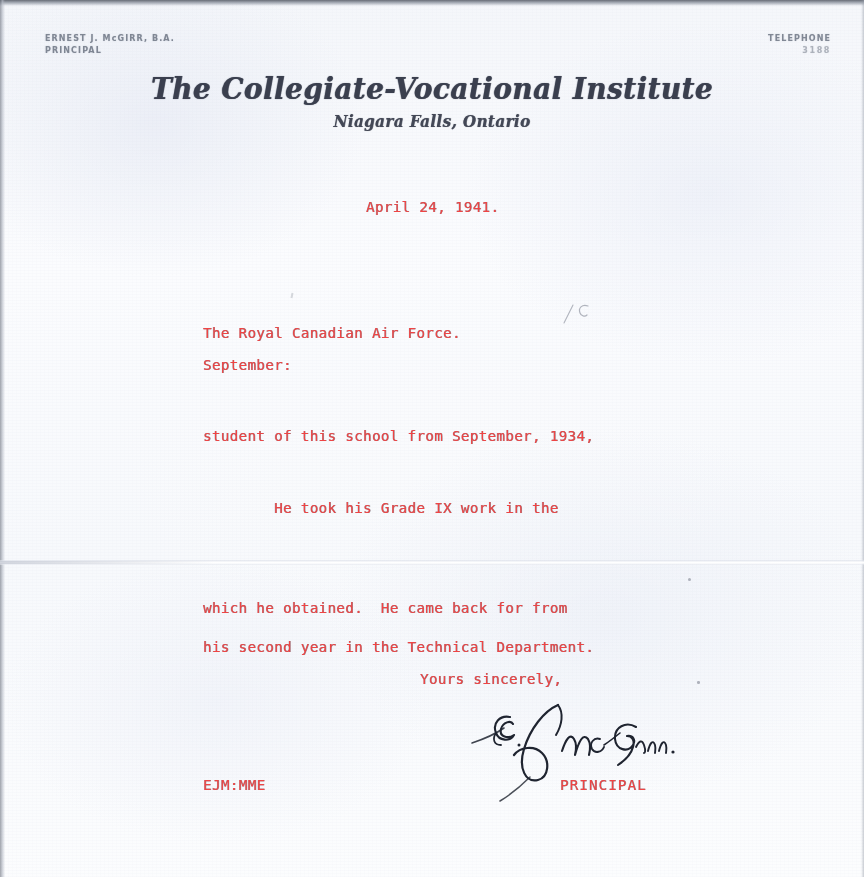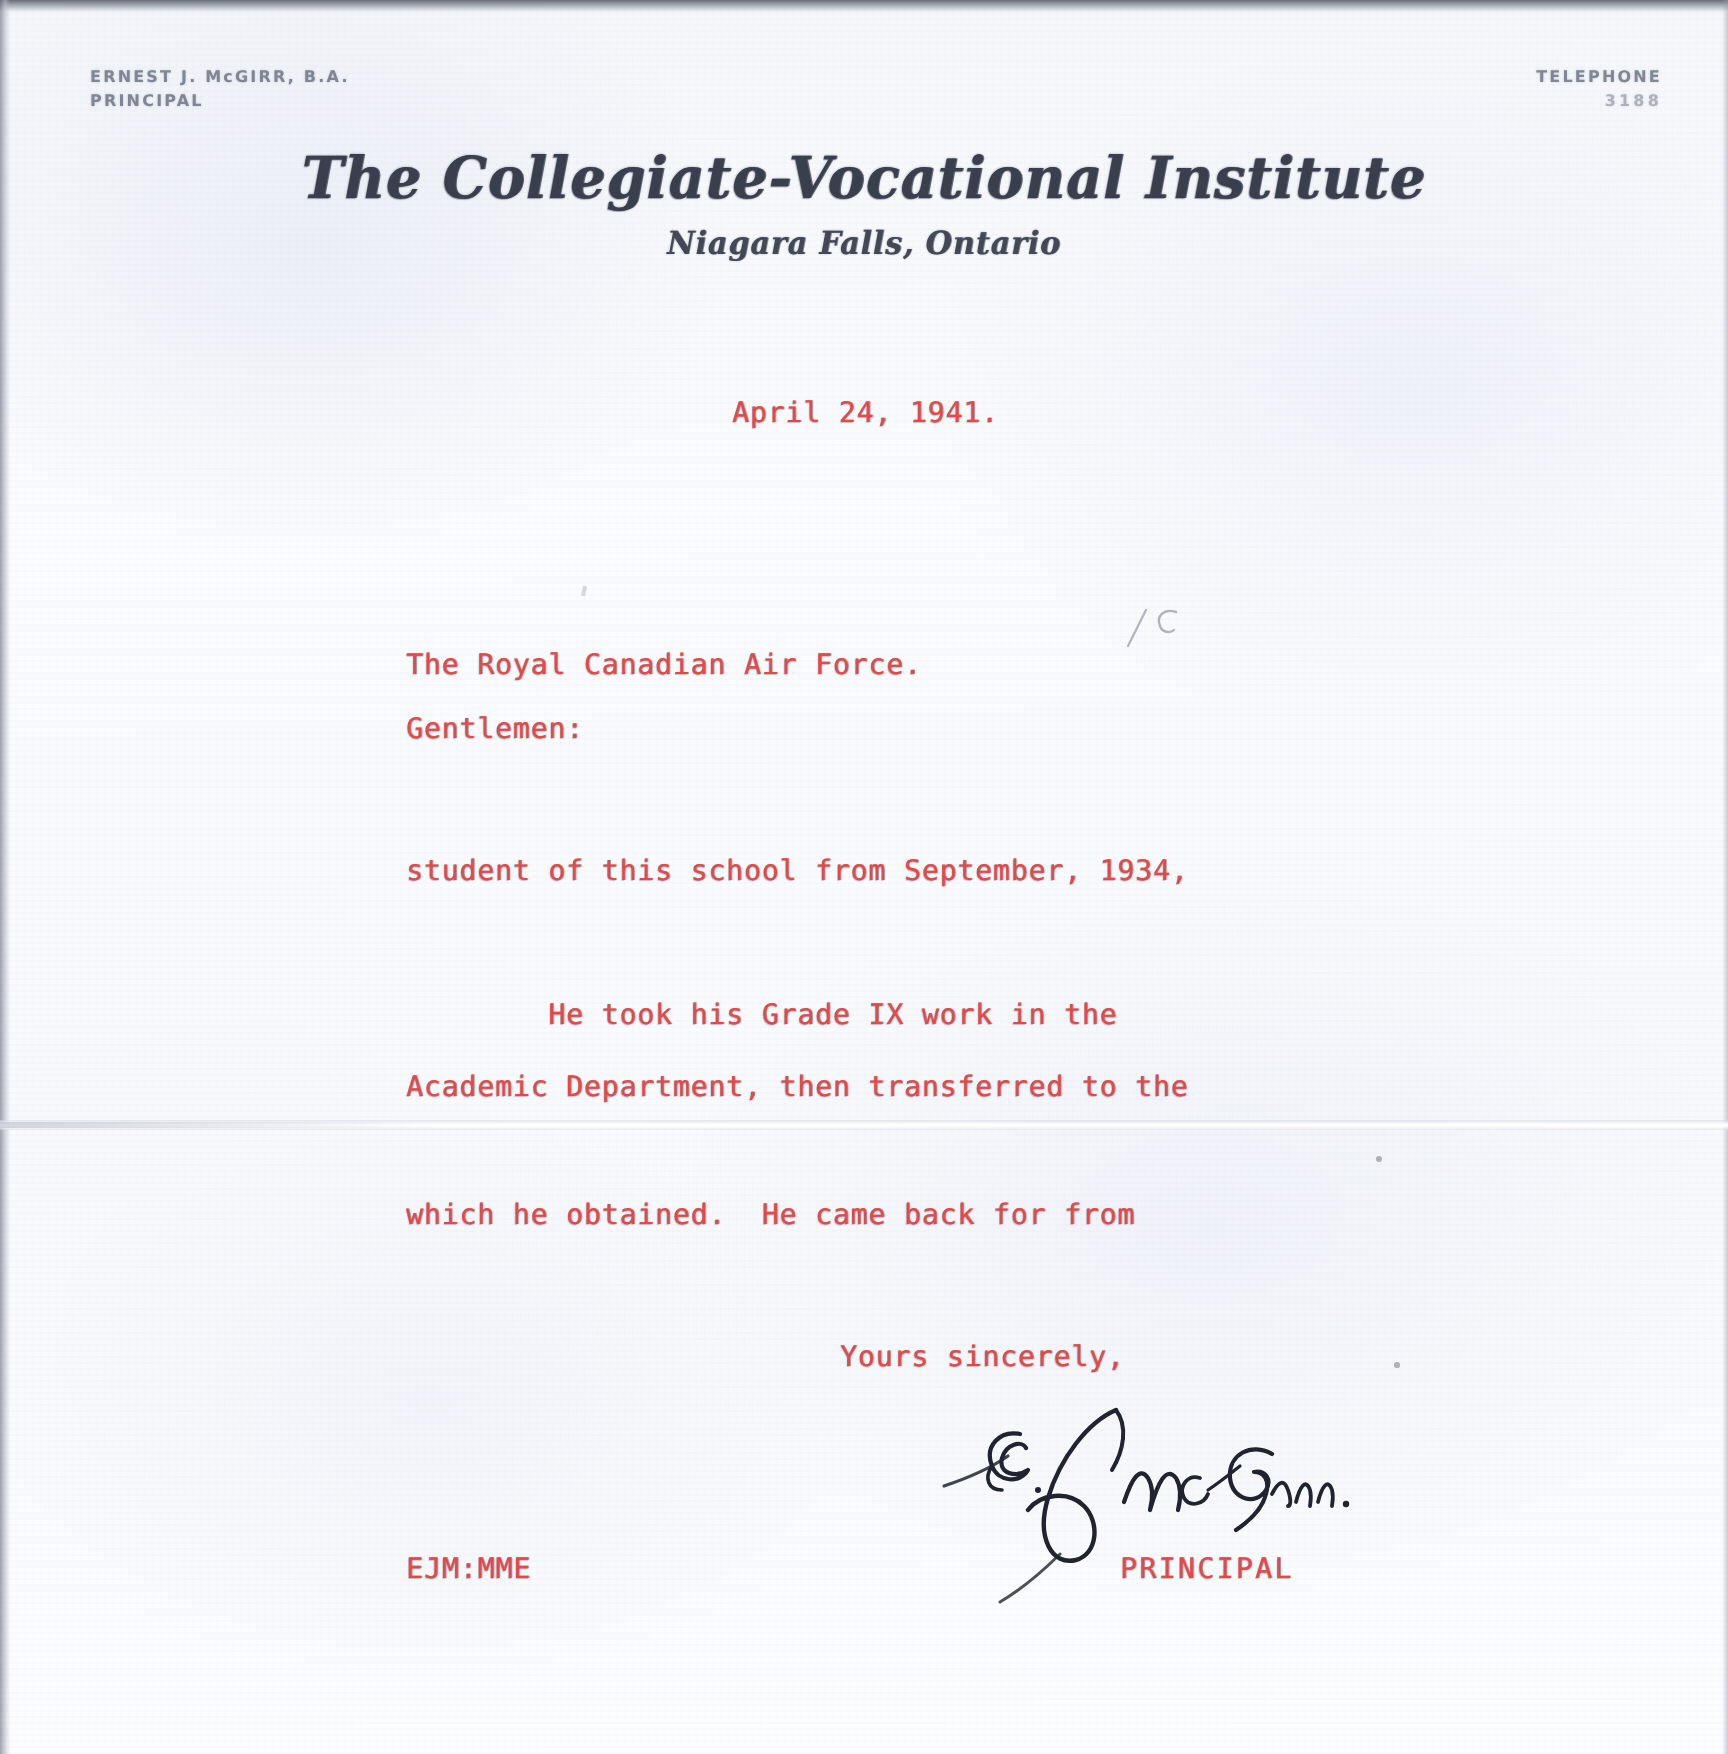--- a/index.html
+++ b/index.html
@@ -228,26 +228,26 @@
     <div>TELEPHONE</div>
     <div class="phone-number">3188</div>
   </div>
 
   <div class="masthead" id="institute-name">The Collegiate-Vocational Institute</div>
   <div class="masthead" id="institute-city">Niagara Falls, Ontario</div>
 
   <div class="tw" id="date-line">April 24, 1941.</div>
 
   <div class="tw" id="addressee">The Royal Canadian Air Force.</div>
-  <div class="tw" id="salutation">Gentlemen:</div>
+  <div class="tw" id="salutation">September:</div>
 
   <div class="tw body-line" id="body-l2">student of this school from September, 1934,</div>
   <div class="tw body-line" id="body-l4">        He took his Grade IX work in the</div>
-  <div class="tw body-line" id="body-l5">Academic Department, then transferred to the</div>
   <div class="tw body-line" id="body-l7">which he obtained.  He came back for from</div>
+  <div class="tw body-line" id="body-l8">his second year in the Technical Department.</div>
 
   <div class="tw" id="closing">Yours sincerely,</div>
 
   <div id="signature" aria-label="E. J. McGirr">
     <svg width="210" height="95" viewBox="0 0 210 95" fill="none">
       <g stroke="#1f2430" stroke-linecap="round" stroke-linejoin="round" fill="none">
 
         <path d="M2 48 C 14 44, 24 40, 34 33" stroke-width="1.6" opacity="0.85"></path>
 
         <path d="M40 22 C 30 20, 22 28, 26 38 C 29 46, 40 47, 44 40

